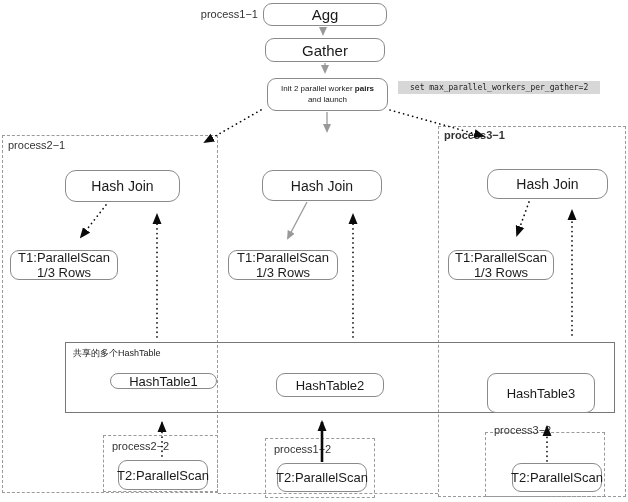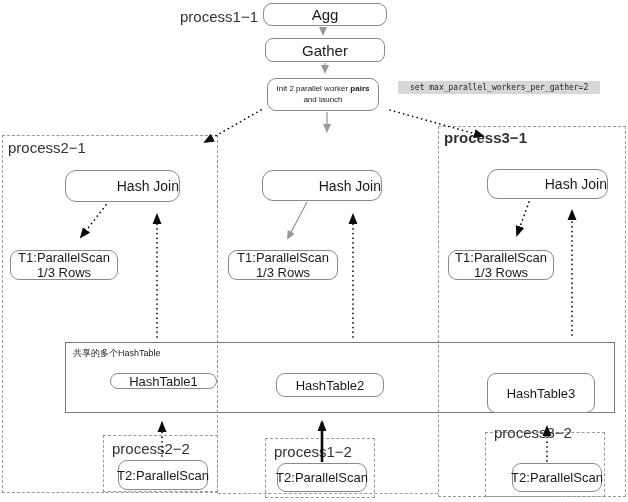--- a/index.html
+++ b/index.html
@@ -2,49 +2,49 @@
 <html><head>
 <meta charset="utf-8">
 <style>
   html,body{margin:0;padding:0;background:#fff;}
   .canvas{position:relative;width:628px;height:502px;background:#fff;overflow:hidden;
           font-family:"Liberation Sans",sans-serif;color:#1a1a1a;}
   .rbox{position:absolute;border:1.4px solid #8a8a8a;border-radius:9px;background:#fff;
         display:flex;align-items:center;justify-content:center;text-align:center;
         box-sizing:border-box;z-index:4;}
   .big{font-size:15px;}
-  .med{font-size:14px;justify-content:flex-end;}
+  .med{font-size:14px;}
   .tiny{font-size:13px;}
   .init-text{font-size:8px;line-height:1.35;padding:2px 7px;}
   .region{position:absolute;border:1px dashed #9a9a9a;box-sizing:border-box;z-index:1;background:transparent;}
-  .rlabel{position:absolute;font-size:15px;color:#333;z-index:5;white-space:nowrap;}
+  .rlabel{position:absolute;font-size:11px;color:#333;z-index:5;white-space:nowrap;}
   .shared{position:absolute;left:65px;top:342px;width:550px;height:71px;border:1px solid #777;
           box-sizing:border-box;z-index:2;background:transparent;}
   .shared-label{position:absolute;left:7px;top:4px;font-size:9px;color:#222;}
   .note{position:absolute;left:398px;top:81px;font-family:"DejaVu Sans Mono",monospace;
         font-size:8px;background:#d7d7d7;color:#222;padding:2px 12px;z-index:5;white-space:nowrap;}
   .dash-seg{position:absolute;left:218px;top:493px;width:220px;height:0;border-top:1px dashed #9a9a9a;z-index:1;}
   svg.arrows{position:absolute;left:0;top:0;z-index:6;pointer-events:none;}
 </style>
 </head>
 <body>
 
 <div class="canvas">
 
   <div class="rlabel" style="left:178px;top:8px;width:80px;text-align:right;">process1−1</div>
 
   <div class="rbox big" style="left:263px;top:3px;width:124px;height:23px;">
     <span>Agg</span>
   </div>
 
-  <div class="rbox big" style="left:265px;top:38px;width:120px;height:24px;border-radius:8px;">
+  <div class="rbox big" style="left:265px;top:38px;width:120px;height:24px;">
     <span>Gather</span>
   </div>
 
-  <div class="rbox" style="left:267px;top:78px;width:112px;height:33px;">
+  <div class="rbox" style="left:267px;top:78px;width:121px;height:33px;">
     <div class="init-text"><span>Init 2 parallel worker </span><b>pairs</b><span> and launch</span></div>
   </div>
 
   <div class="note">set max_parallel_workers_per_gather=2</div>
 
   <div class="region" style="left:2px;top:135px;width:216px;height:358px;"></div>
   <div class="region" style="left:438px;top:126px;width:188px;height:371px;"></div>
   <div class="dash-seg"></div>
 
   <div class="rlabel" style="left:8px;top:139px;">process2−1</div>

